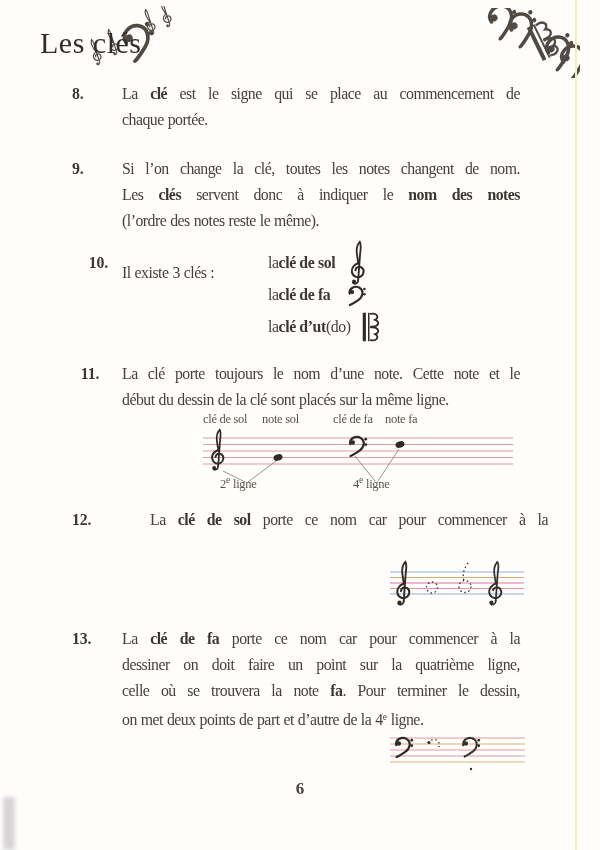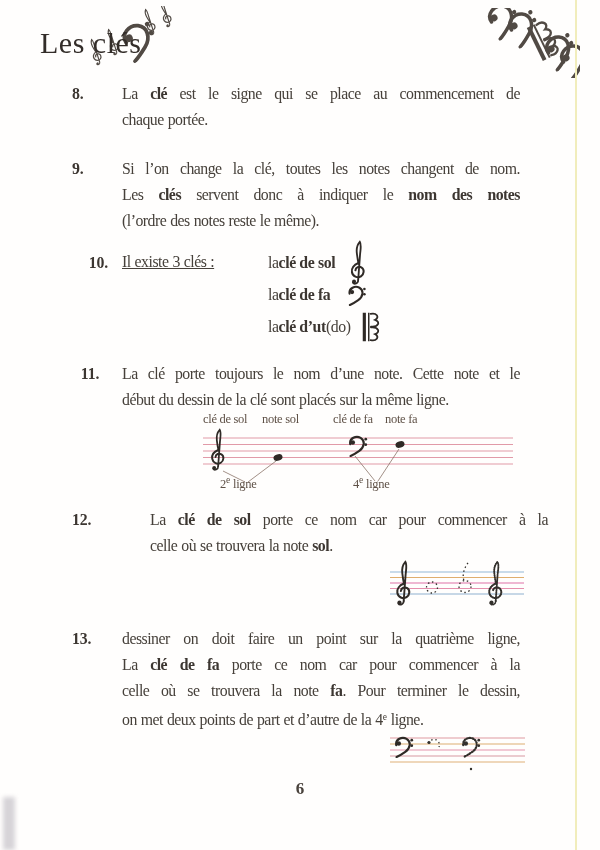--- a/index.html
+++ b/index.html
@@ -86,37 +86,36 @@
         <div class="line"><span>La </span><b>clé</b><span> est le signe qui se place au commencement de</span></div>
         <div class="line last"><span>chaque portée.</span></div>
       </div>
       <div class="pnum" style="top: 156px;">9.</div>
       <div class="para" style="top: 156px; font-family: Liberation Serif, serif;">
         <div class="line"><span>Si l’on change la clé, toutes les notes changent de nom.</span></div>
         <div class="line"><span>Les </span><b>clés</b><span> servent donc à indiquer le </span><b>nom des notes</b></div>
         <div class="line last"><span>(l’ordre des notes reste le même).</span></div>
       </div>
       <div class="pnum" style="top: 250px; text-align: right;">10.</div>
-      <div class="para" style="top: 249px; text-decoration: underline;">
+      <div class="para" style="top: 260px;">
         <div class="line last"><span>Il existe 3 clés :</span></div>
       </div>
       <div class="pnum" style="top: 361px; text-align: center;">11.</div>
       <div class="para" style="top: 361px;">
         <div class="line"><span>La clé porte toujours le nom d’une note. Cette note et le</span></div>
         <div class="line last"><span>début du dessin de la clé sont placés sur la même ligne.</span></div>
       </div>
       <div class="pnum" style="top: 507px;">12.</div>
       <div class="para" style="top: 507px; margin-left: 28px;">
         <div class="line"><span>La </span><b>clé de sol</b><span> porte ce nom car pour commencer à la</span></div>
-        <div class="line last"><span>celle où se trouvera la note </span><b>sol</b><span>.</span></div>
       </div>
       <div class="pnum" style="top: 626px;">13.</div>
       <div class="para" style="top: 626px;">
+        <div class="line"><span>La </span><b>clé de fa</b><span> porte ce nom car pour commencer à la</span></div>
         <div class="line"><span>dessiner on doit faire un point sur la quatrième ligne,</span></div>
-        <div class="line"><span>La </span><b>clé de fa</b><span> porte ce nom car pour commencer à la</span></div>
         <div class="line"><span>celle où se trouvera la note </span><b>fa</b><span>. Pour terminer le dessin,</span></div>
         <div class="line last"><span>on met deux points de part et d’autre de la 4</span><sup>e</sup><span> ligne.</span></div>
       </div>
     </div>
 
   <div class="clefrow" style="top:250px">
     <span>la </span>
       <b>clé de sol</b>
     <svg class="solid-clef" style="margin-left:9px" width="27" height="46" viewBox="0 0 36 100">
         <use href="#gclef"></use>

